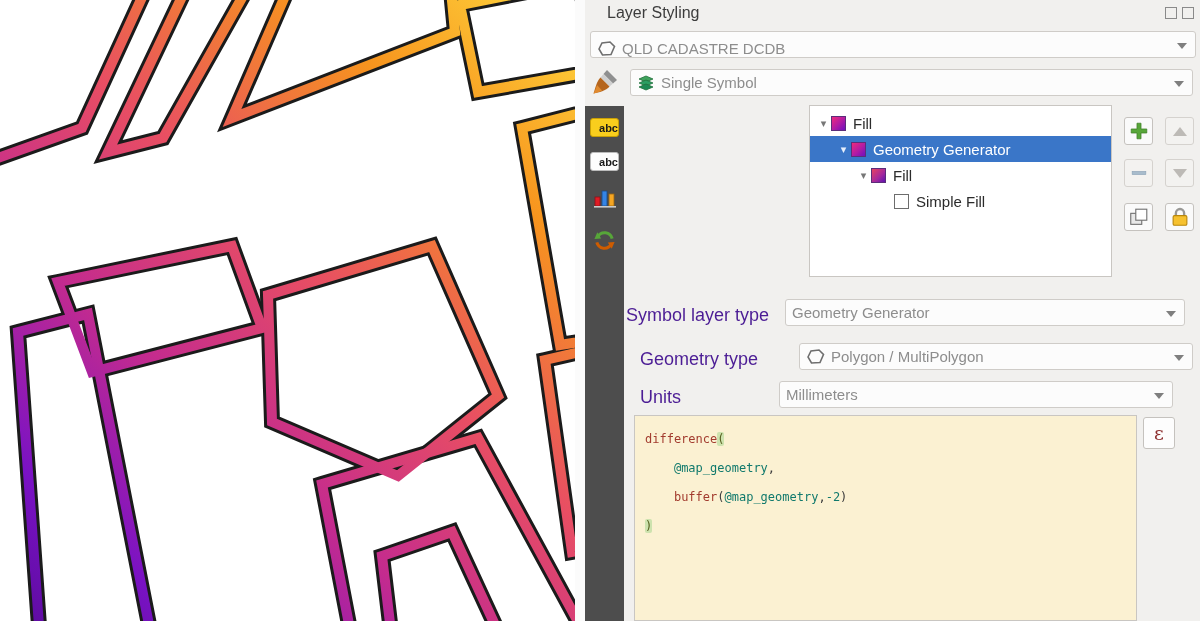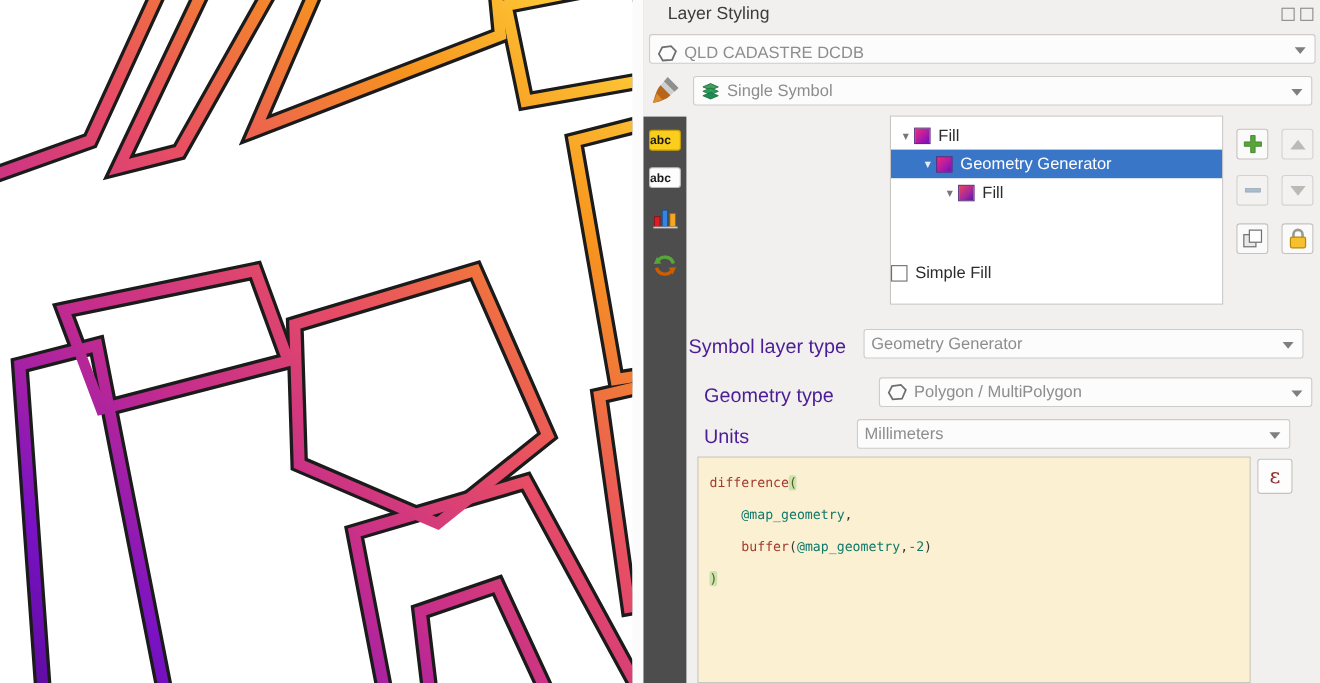--- a/index.html
+++ b/index.html
@@ -24,39 +24,39 @@
   .combo .cicon{margin-right:6px;flex:0 0 auto;display:inline-flex;}
 
   .layer-combo{left:5px;top:31px;width:606px;align-items:flex-end;}
   .symbol-combo{left:45px;top:69px;width:563px;}
 
   
   .tabstrip{position:absolute;left:0;top:62px;bottom:0;width:39px;}
   .tab-active{height:44px;background:#f1f0ee;display:flex;align-items:center;justify-content:center;}
   .tab-dark{position:absolute;top:44px;bottom:0;left:0;right:0;background:#4d4d4d;
             display:flex;flex-direction:column;align-items:center;padding-top:12px;gap:15px;}
-  .abc-badge{width:27px;height:17px;border-radius:3px;display:flex;align-items:center;justify-content:flex-start;
+  .abc-badge{width:27px;height:17px;border-radius:3px;display:flex;align-items:center;justify-content:flex-end;
              font-size:11px;font-weight:bold;color:#1a1a1a;}
   .abc-yellow{background:#f9ce1d;border:1px solid #c89f06;}
   .abc-white{background:#fdfdfd;border:1px solid #bbb;}
 
   
   .tree{position:absolute;left:224px;top:105px;width:303px;height:172px;background:#ffffff;border:1px solid #c9c6c2;box-sizing:border-box;padding-top:4px;}
   .trow{height:26px;display:flex;align-items:center;font-size:15px;color:#2b2b2b;white-space:nowrap;}
   .trow .exp{width:15px;color:#777;font-size:11px;text-align:center;flex:0 0 auto;}
   .trow.sel .exp{color:#e6eefb;}
   .swatch{width:15px;height:15px;flex:0 0 auto;margin-right:7px;border:1px solid #888;box-sizing:border-box;}
   .sw-pink{background:linear-gradient(135deg,#ef2a7c 0%,#b01ba5 55%,#6f0fbe 100%);border-color:#5c2d7a;}
   .sw-red{background:linear-gradient(135deg,#e8425f 0%,#a4289e 60%,#5c13ae 100%);border-color:#5c2d7a;}
   .sw-white{background:#ffffff;border-color:#6d6d6d;}
   .sw-multi{background:linear-gradient(135deg,#f7941e 0%,#e0218a 50%,#5b21b6 100%);border-color:#5c2d7a;}
   .lvl0{padding-left:6px;}
   .lvl1{padding-left:26px;}
   .lvl2{padding-left:46px;}
-  .lvl3{margin-top:47px;}
+  .lvl3{padding-left:84px;}
   .trow.sel{background:var(--sel,#3a76c8);color:#ffffff;}
 
   
   .tbtn{position:absolute;width:29px;height:28px;background:#fafafa;border:1px solid #c5c2be;border-radius:3px;
         display:flex;align-items:center;justify-content:center;box-sizing:border-box;}
   .tbtn.dis{background:#f3f2f0;border-color:#d5d2ce;}
   .tri-up{width:0;height:0;border-left:7px solid transparent;border-right:7px solid transparent;border-bottom:9px solid #bdbab6;}
   .tri-down{width:0;height:0;border-left:7px solid transparent;border-right:7px solid transparent;border-top:9px solid #bdbab6;}
 
   

